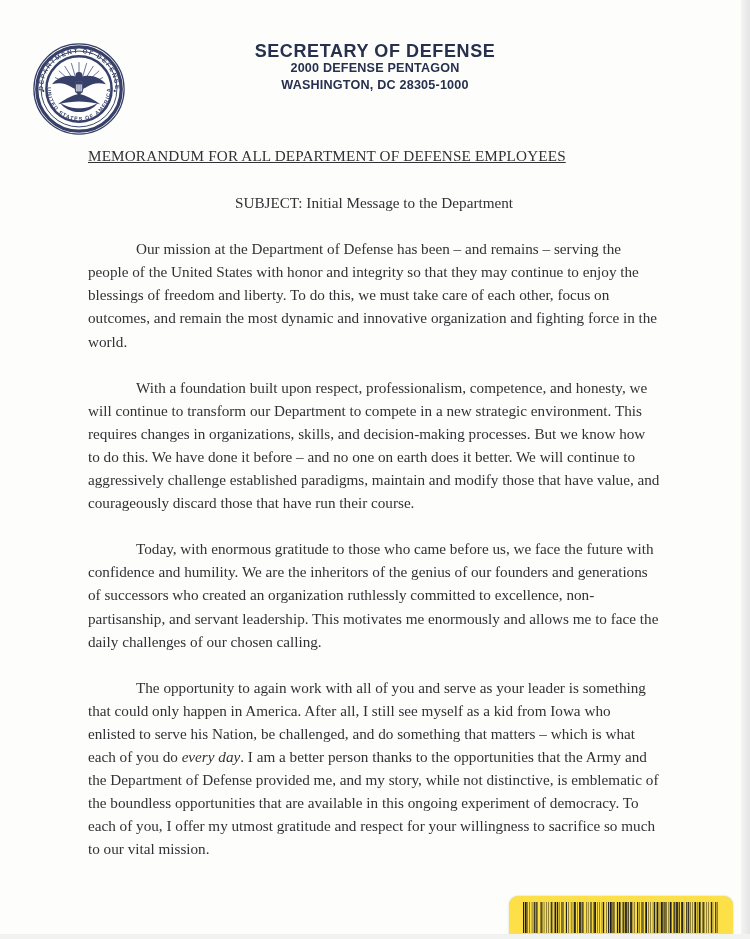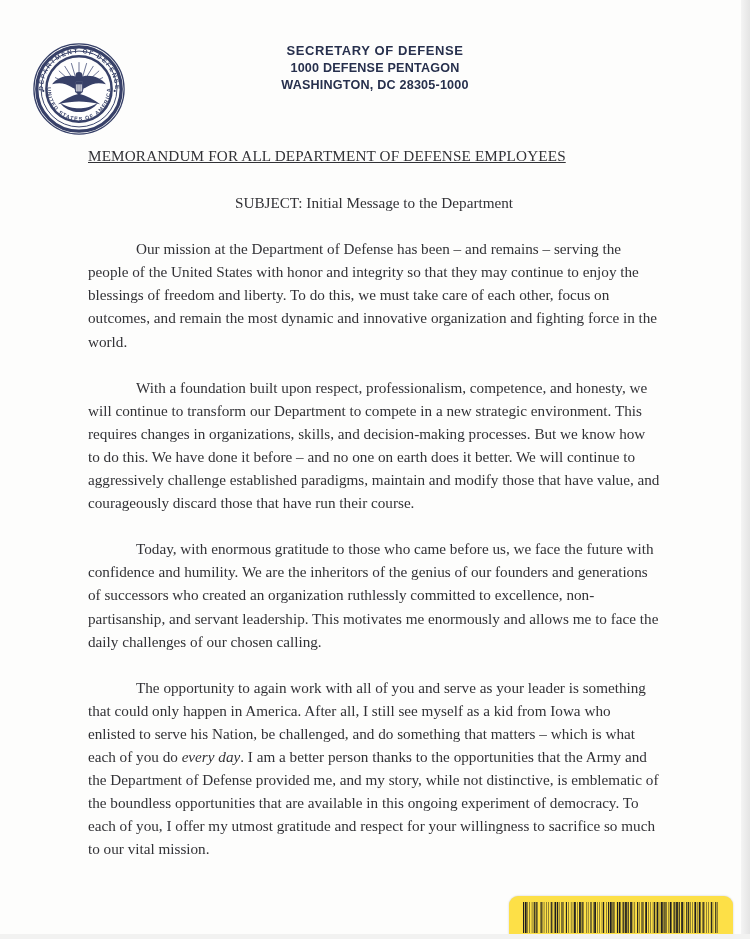--- a/index.html
+++ b/index.html
@@ -49,21 +49,21 @@
   .letterhead {
     position: absolute;
     left: 0;
     top: 42px;
     width: 750px;
     text-align: center;
     font-family: "Liberation Sans", sans-serif;
     color: #27304d;
   }
   .lh-1 {
-    font-size: 13px;
+    font-size: 18px;
     font-weight: bold;
     letter-spacing: 0.6px;
     line-height: 18px;
   }
   .lh-2, .lh-3 {
     font-size: 12.6px;
     font-weight: bold;
     letter-spacing: 0.2px;
     line-height: 17px;
   }
@@ -190,21 +190,21 @@
       </text>
       <g fill="#27315c">
         <circle cx="12.8" cy="52" r="1.1"></circle>
         <circle cx="87.2" cy="52" r="1.1"></circle>
       </g>
     </svg>
   </div>
 
   <div class="letterhead">
     <div class="lh-1">SECRETARY OF DEFENSE</div>
-    <div class="lh-2">1000 DEFENSE PENTAGON</div>
+    <div class="lh-2">2000 DEFENSE PENTAGON</div>
     <div class="lh-3">WASHINGTON, DC 28305-1000</div>
   </div>
 
 
   <div class="doc-body">
     <div class="memo-to">MEMORANDUM FOR ALL DEPARTMENT OF DEFENSE EMPLOYEES</div>
     <div class="subject">SUBJECT:  Initial Message to the Department</div>
 
     <p class="para">Our mission at the Department of Defense has been – and remains – serving the people of the United States with honor and integrity so that they may continue to enjoy the blessings of freedom and liberty.  To do this, we must take care of each other, focus on outcomes, and remain the most dynamic and innovative organization and fighting force in the world.</p>
     <p class="para">With a foundation built upon respect, professionalism, competence, and honesty, we will continue to transform our Department to compete in a new strategic environment.  This requires changes in organizations, skills, and decision-making processes.  But we know how to do this.  We have done it before – and no one on earth does it better.  We will continue to aggressively challenge established paradigms, maintain and modify those that have value, and courageously discard those that have run their course.</p>

